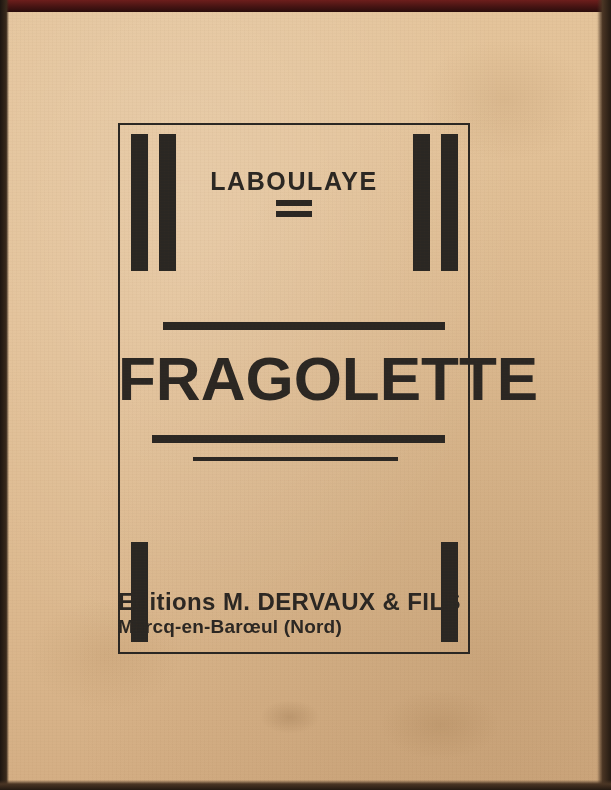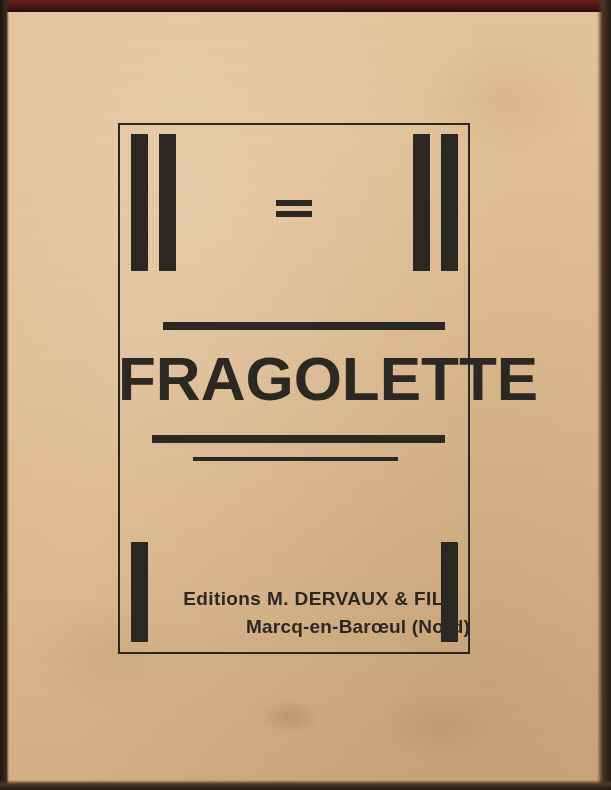--- a/index.html
+++ b/index.html
@@ -154,33 +154,32 @@
     font-size: 19px;
     letter-spacing: 0.8px;
     color: #2b2723;
   }
 
   .publisher {
     position: absolute;
     left: 118px;
     top: 588px;
     width: 404px;
-    text-align: center;
-    font-family: "Liberation Sans", sans-serif;
-    font-weight: bold;
-    font-size: 19px;
+    font-family: "Liberation Sans", sans-serif;
+    font-weight: bold;
+    font-size: 24px;
     letter-spacing: 0.4px;
     color: #2b2723;
   }
   .city {
     position: absolute;
     left: 118px;
     top: 616px;
     width: 352px;
-    text-align: right;
+    text-align: left;
     font-family: "Liberation Sans", sans-serif;
     font-weight: bold;
     font-size: 19px;
     letter-spacing: 0.2px;
     color: #2b2723;
   }
 
   
   .stain {
     position: absolute;
@@ -209,20 +208,21 @@
 
   <div id="frame"></div>
 
   <div class="corner-bar cb-tl"></div>
   <div class="corner-bar cb-tl2"></div>
   <div class="corner-bar cb-tr"></div>
   <div class="corner-bar cb-tr2"></div>
   <div class="corner-bar cb-bl"></div>
   <div class="corner-bar cb-br"></div>
 
+  <div class="author">LABOULAYE</div>
 
   <div class="equals">
     <i></i>
     <i></i>
   </div>
 
   <div class="rule rule-1"></div>
 
   <div class="title">FRAGOLETTE</div>
 

